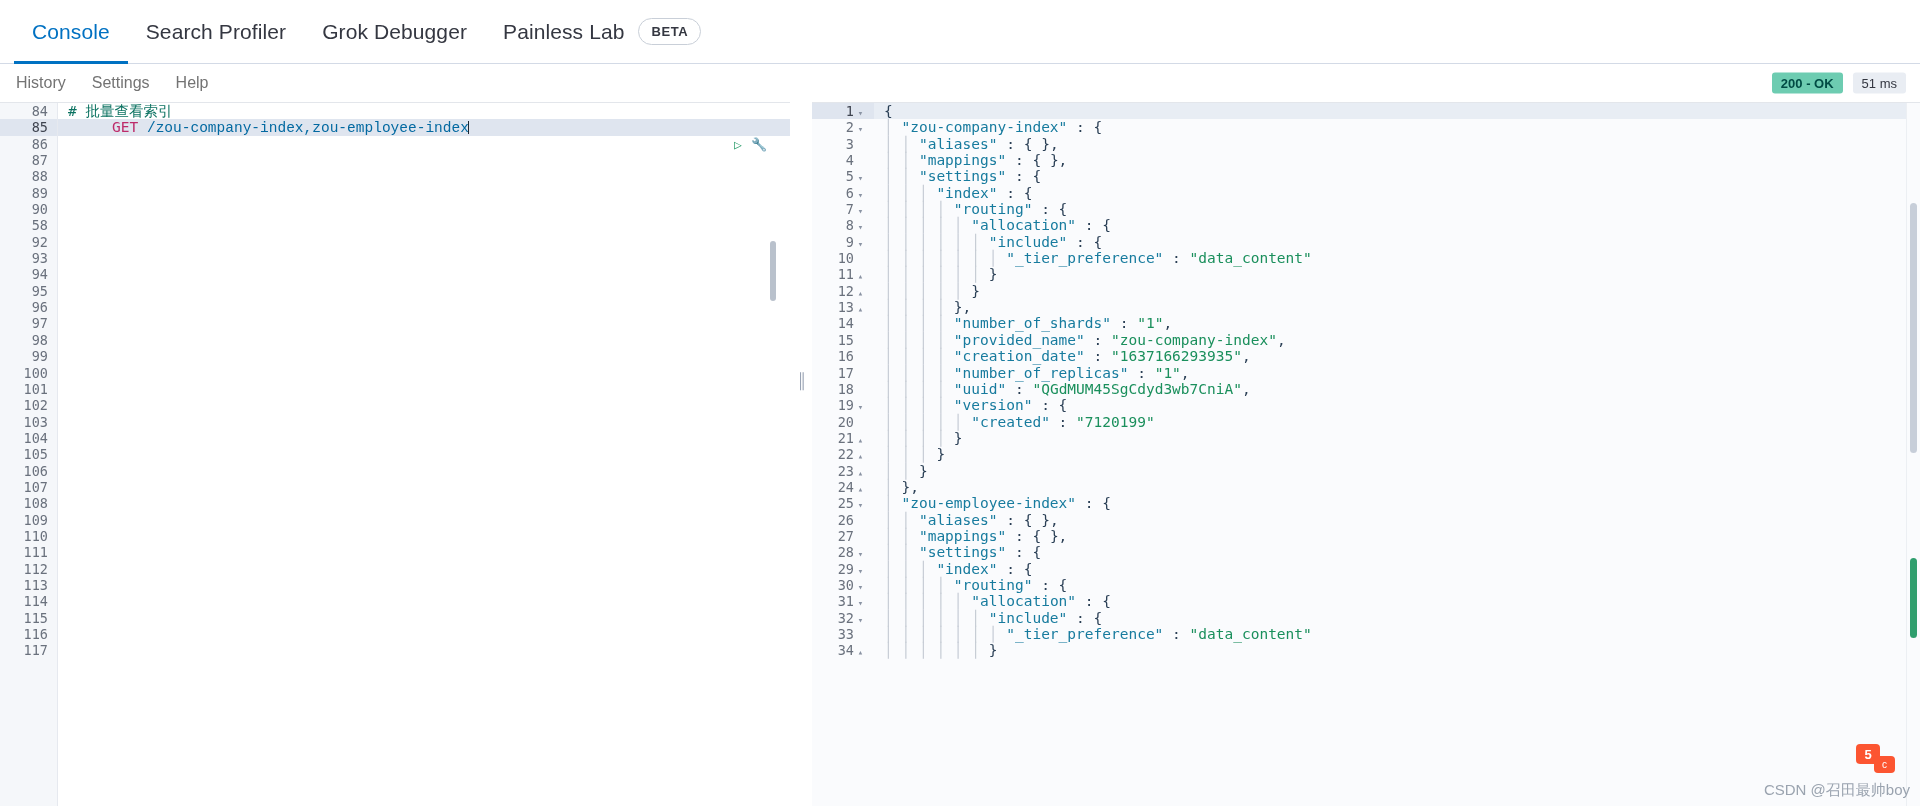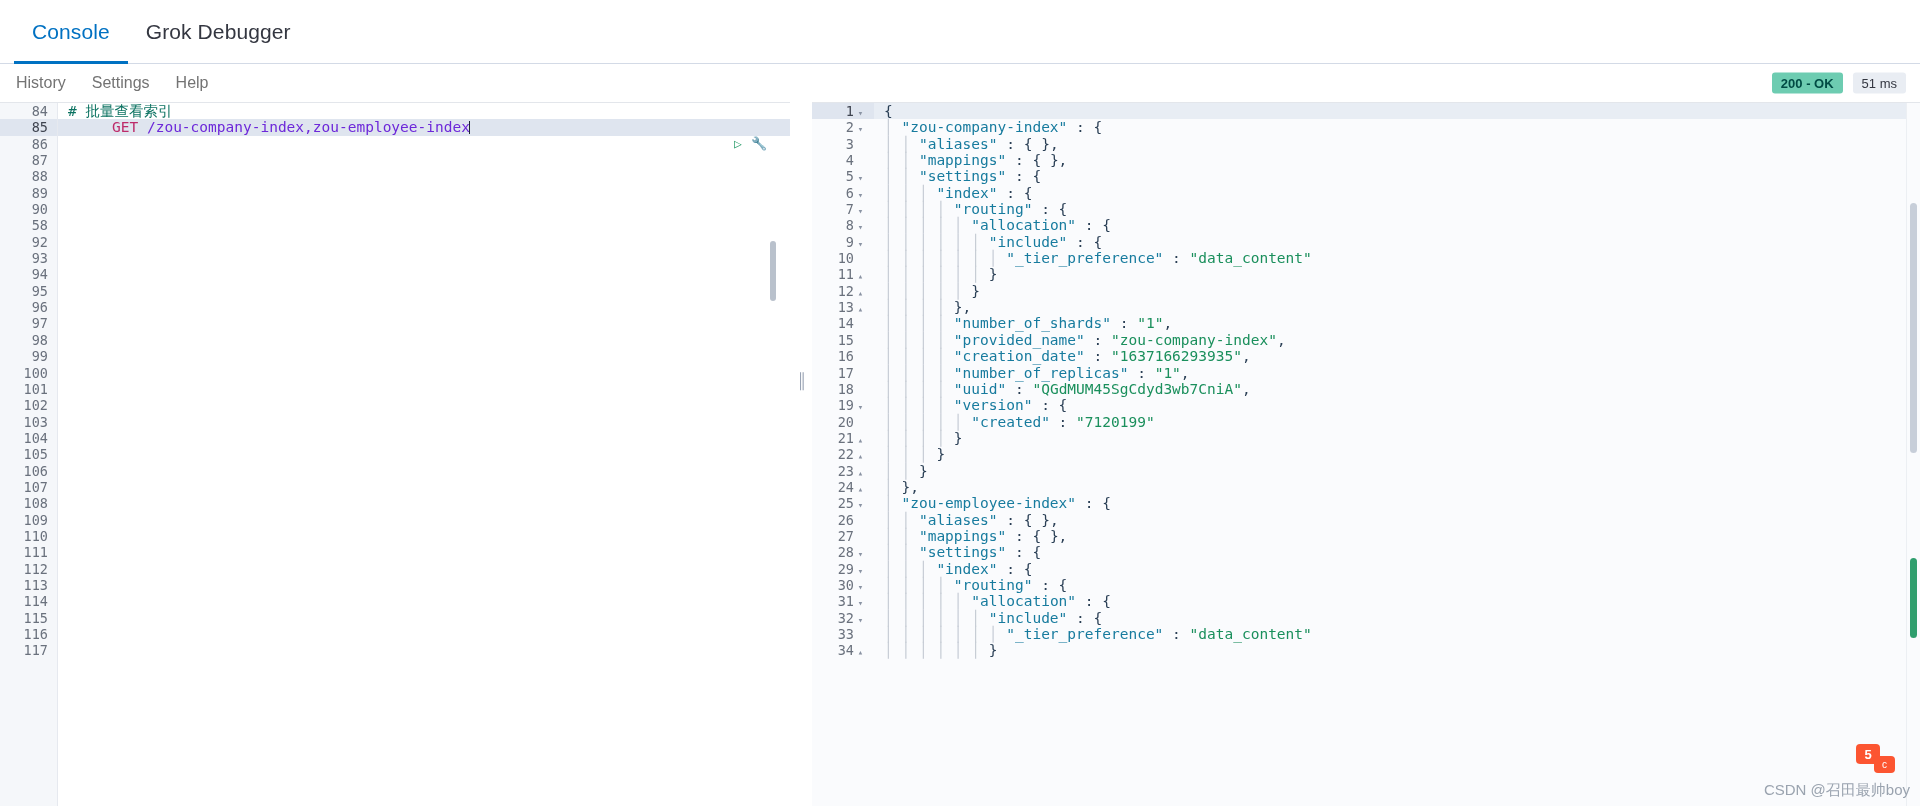--- a/index.html
+++ b/index.html
@@ -131,21 +131,21 @@
     white-space: pre;
     padding-left: 10px;
     color:#1b2733;
   }
   .cline.active-line { background:#dfe5ef; }
   .cline.active-line-hl { background:#e8edf4; }
 
   
   .t-comment { color:#0b7261; }
   .t-method  { color:#bd2b6a;margin-left:44px; }
-  .t-url     { color:#6d28d9; }
+  .t-url     { color:#0369a1;font-family:Liberation Mono, monospace; }
   .t-key     { color:#177b9e; }
   .t-str     { color:#1a8f5c; }
   .t-punc    { color:#2a3f55; }
   .t-indent  { color:#c5cbd4; }
 
   .caret {
     display:inline-block; width:1px; height:13px;
     background:#1b2733; vertical-align:-2px;
     margin-left:-1px;
   }
@@ -206,21 +206,28 @@
 </head>
 <body>
 
 <div id="app">
 
   <div class="tabbar">
     <div class="tab active">
       <span>Console</span>
     </div>
     <div class="tab">
+      <span>Search Profiler</span>
+    </div>
+    <div class="tab">
       <span>Grok Debugger</span>
+    </div>
+    <div class="tab">
+      <span>Painless Lab</span>
+      <span class="beta-badge" style="margin-left:14px;">BETA</span>
     </div>
   </div>
 
   <div class="subnav">
     <div class="subnav-item">History</div>
     <div class="subnav-item">Settings</div>
     <div class="subnav-item">Help</div>
 
     <div class="status-wrap">
       <div class="status-ok">200 - OK</div>

